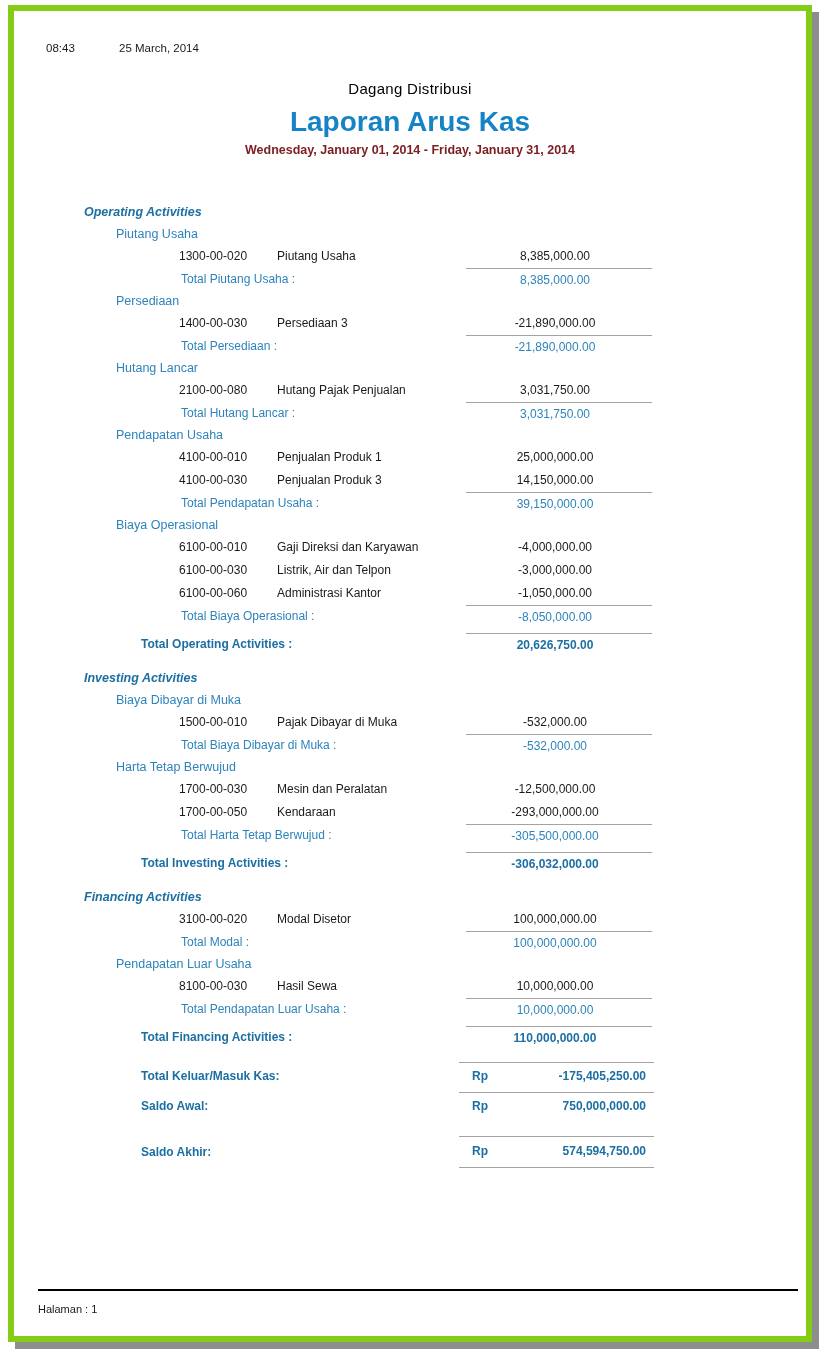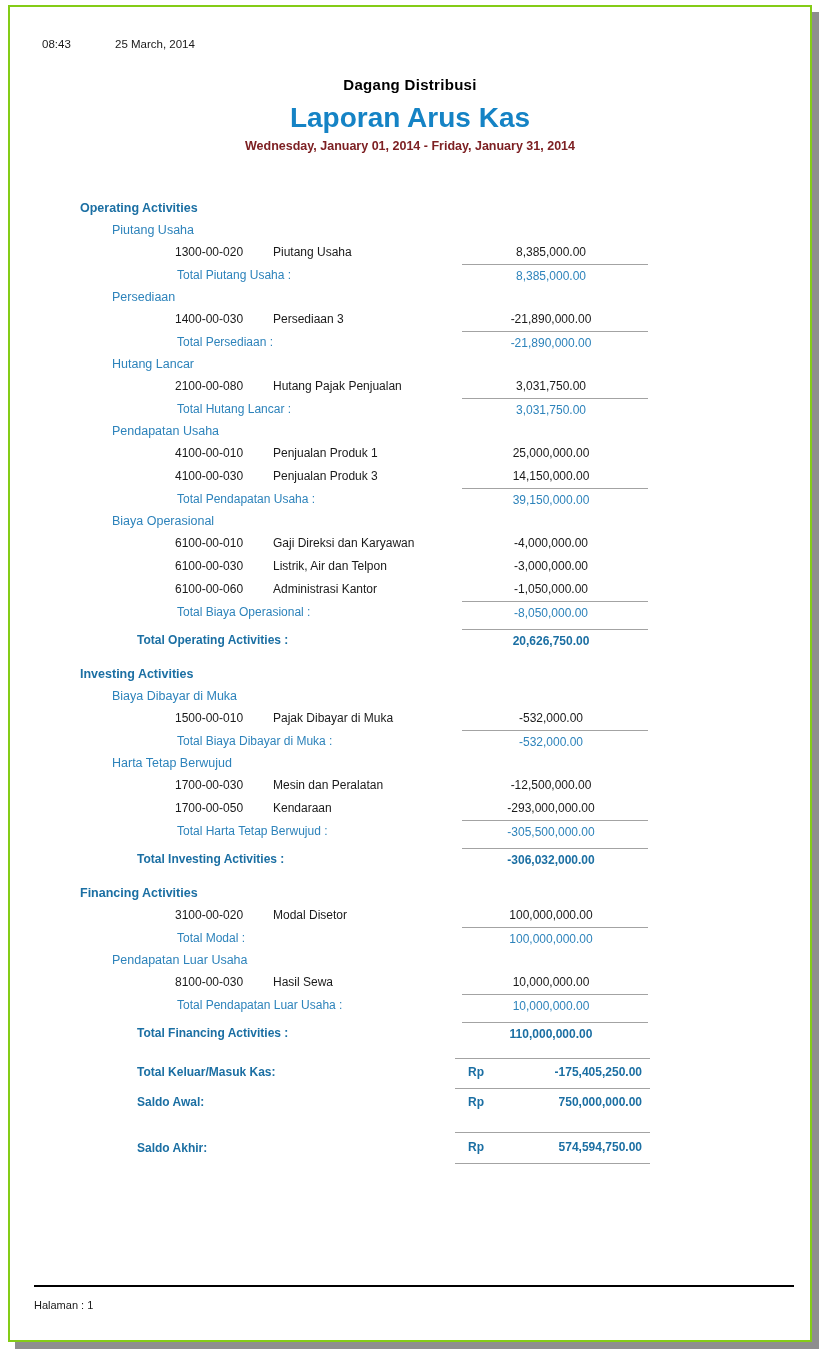--- a/index.html
+++ b/index.html
@@ -1,34 +1,34 @@
 <!DOCTYPE html>
 <html><head>
 <meta charset="utf-8">
 <style>
   * { margin:0; padding:0; box-sizing:border-box; }
   html,body { width:821px; height:1349px; background:#ffffff; overflow:hidden;
               font-family:"Liberation Sans", sans-serif; font-size:12px; color:#111; }
   .page { position:absolute; left:8px; top:5px; width:804px; height:1337px;
-          background:#fff; border:2px solid #84cc16; box-shadow:7px 7px 0 #8e8e8e; }
+          background:#fff; border:6px solid #84cc16; box-shadow:7px 7px 0 #8e8e8e; }
 
   
   .hdr { position:relative; height:14px; margin-top:31px; font-size:11.5px; color:#1a1a1a; }
   .hdr .time { position:absolute; left:32px; }
   .hdr .date { position:absolute; left:105px; }
 
   
-  .company { text-align:center; margin-top:24px; line-height:18px; font-size:15px; font-weight:bold; color:#000; letter-spacing:0.3px; }
+  .company { text-align:center; margin-top:24px; line-height:18px; font-size:15px; font-weight:normal; color:#000; letter-spacing:0.3px; }
   .title   { text-align:center; margin-top:7px; line-height:34px; font-size:28px; font-weight:bold; color:#1583c5; }
   .period  { text-align:center; margin-top:3px; line-height:16px; font-size:12.5px; font-weight:bold; color:#7d2023; }
 
   
   .sec { margin-top:12px; }
   .sec.first { margin-top:43px; }
-  .sec-h { margin-left:70px; line-height:22px; font-size:12.5px; font-weight:bold; color:#1b6fa3; }
+  .sec-h { margin-left:70px; line-height:22px; font-size:12.5px; font-weight:bold; color:#1b6fa3;font-style:italic; }
   .grp { }
   .sec-h + .grp { margin-top:0; }
   .grp-h { margin-left:102px; line-height:22px; font-size:12.5px; color:#2d83bb; }
 
   .acct { position:relative; height:23px; line-height:23px; color:#1a1a1a; }
   .acct .code { position:absolute; left:165px; }
   .acct .name { position:absolute; left:263px; }
   .amtbox { position:absolute; left:452px; top:0; width:186px; height:100%;
             text-align:center; padding-right:8px; }
   .lined { border-top:1px solid #a3a3a3; }

